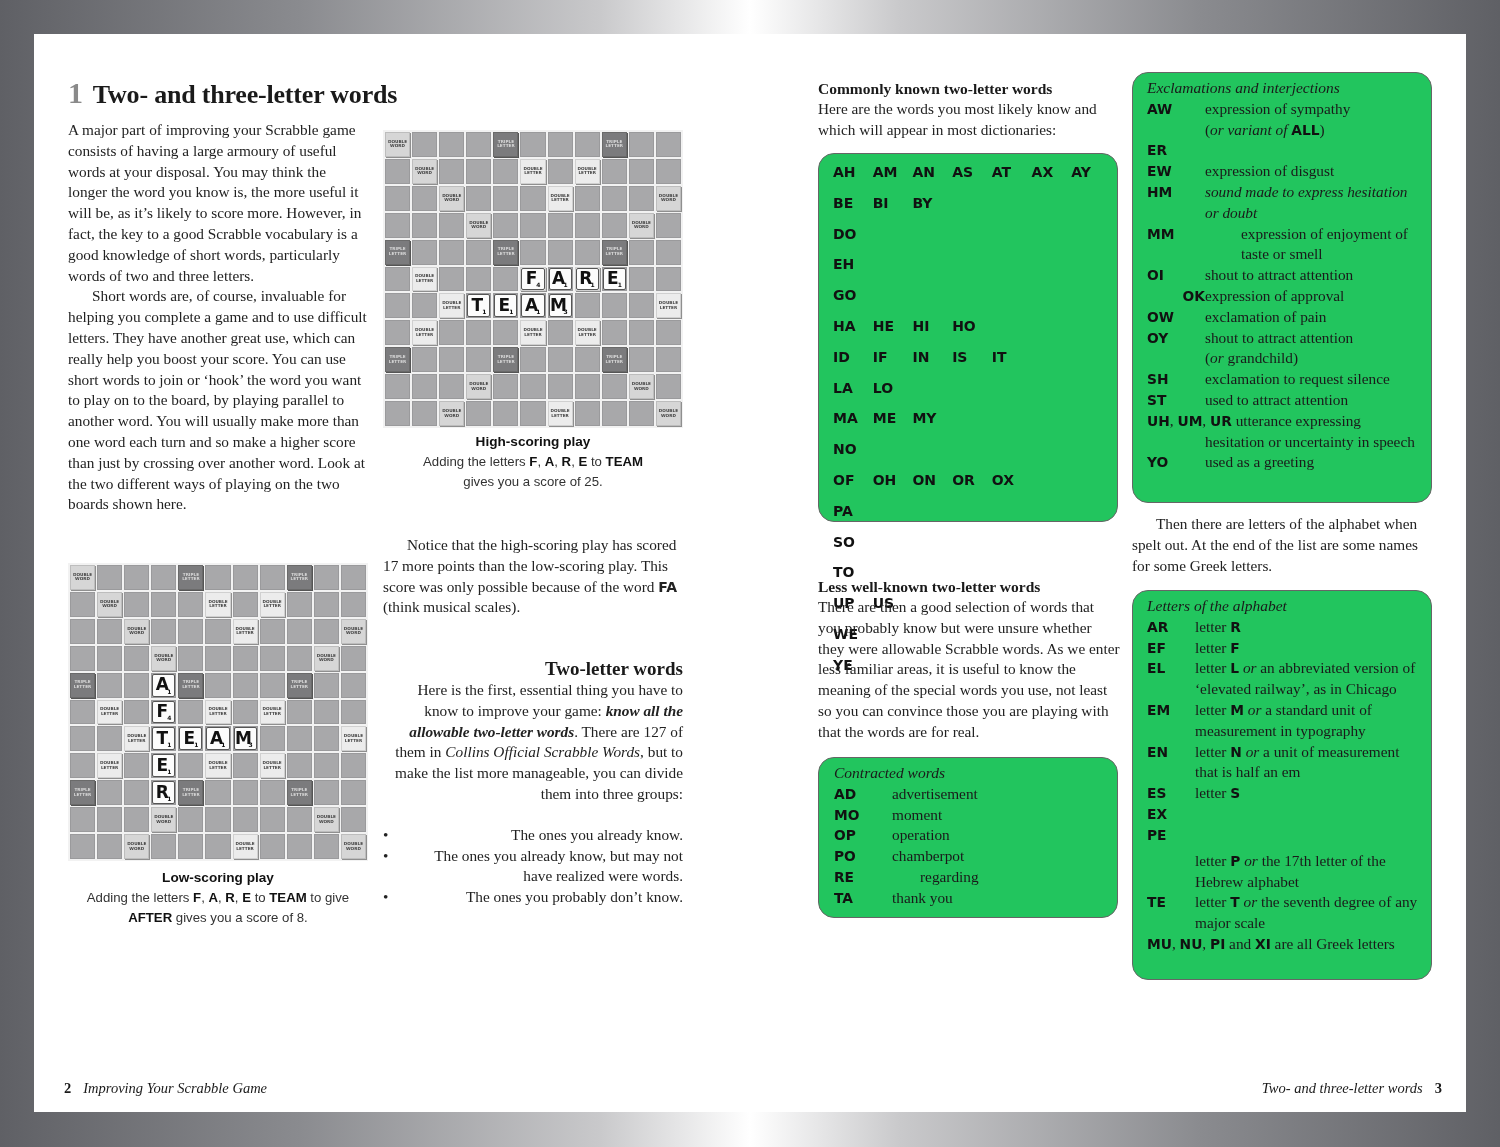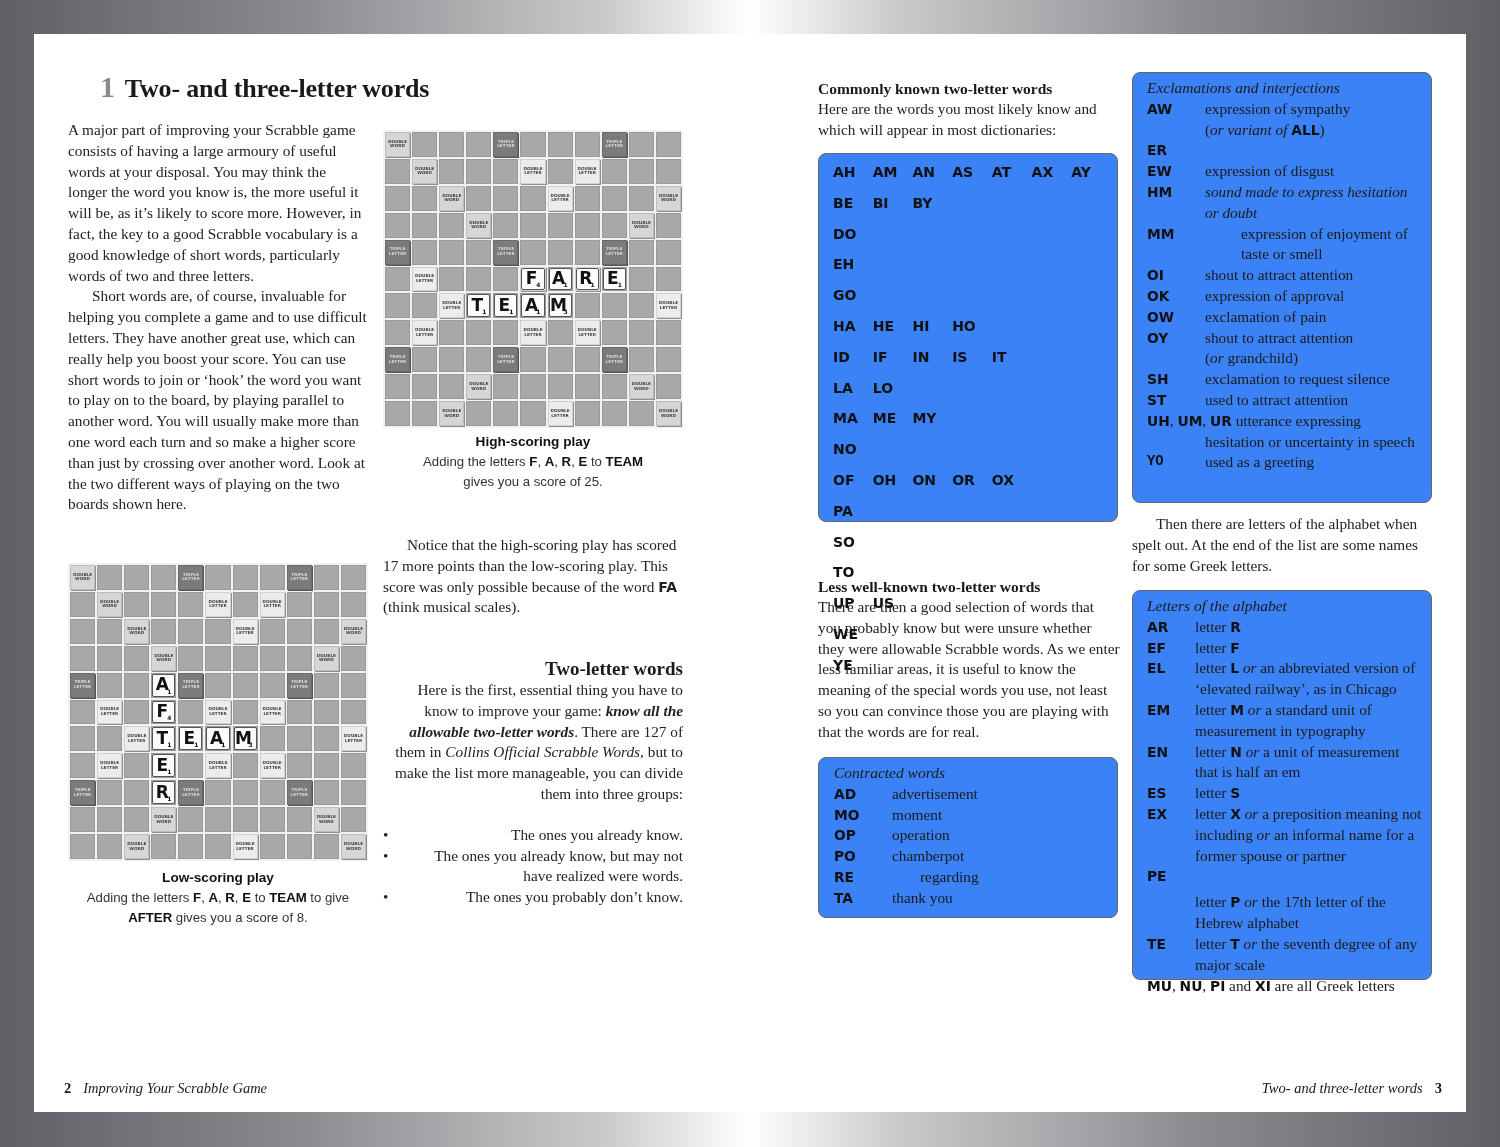--- a/index.html
+++ b/index.html
@@ -14,21 +14,21 @@
   }
   .abs { position:absolute; }
   .serif { font-family: "Liberation Serif", "DejaVu Serif", serif; }
   .sans { font-family: "DejaVu Sans", "Liberation Sans", sans-serif; }
   .body-text { font-size:15.3px; line-height:20.8px; color:#222; }
   .chapter-title { font-size:26px; font-weight:bold; letter-spacing:-0.2px; }
   .chapter-num { color:#8a8a8a; font-weight:bold; margin-right:10px; font-size:30px; }
   .indent { text-indent:24px; }
   h3.sub { margin:0; font-size:19px; font-weight:bold; line-height:22px; }
   h4.sub { margin:0; font-size:15.5px; font-weight:bold; line-height:21px; }
-  .box { position:absolute; border:1.5px solid #666; border-radius:8px; box-sizing:border-box; background:#3b82f6; }
+  .box { position:absolute; border:1.5px solid #666; border-radius:16px; box-sizing:border-box; background:#22c55e; }
   .box-title { font-style:italic; font-size:15.5px; line-height:20.8px; }
   .word { font-family:"DejaVu Sans","Liberation Sans",sans-serif; font-weight:bold; font-size:13.8px; color:#111; }
   .def-row { display:flex; font-size:15.3px; line-height:20.8px; }
   .def-row .word { line-height:20.8px; }
   .caption { text-align:center; font-family:"Liberation Sans","DejaVu Sans",sans-serif; font-size:13.2px; line-height:20px; color:#333; }
   .caption b { color:#111; }
   .caption .cap-title { font-weight:bold; color:#111; font-size:13.6px; }
   
   .board {
     position:absolute; display:grid; gap:2px; background:#f2f2f2; padding:2px; box-sizing:border-box;
@@ -53,21 +53,21 @@
   .grid2 span { font-family:"DejaVu Sans",sans-serif; font-weight:bold; font-size:14px; line-height:20.8px; color:#111; }
   .footer { position:absolute; font-size:14.5px; }
   .footer .pnum { font-weight:bold; margin:0 12px; }
   .footer i { font-style:italic; }
 </style>
 </head>
 <body>
 
 <div class="page-area"></div>
 
-<div class="abs serif chapter-title" style="left:68px; top:70px; width:400px;margin-left:32px;">
+<div class="abs serif chapter-title" style="left:68px; top:76px; width:400px;">
   <span class="chapter-num">1</span><span>Two- and three-letter words</span>
 </div>
 
 <div class="abs body-text" style="left:68px; top:120px; width:300px;">
   <div>A major part of improving your Scrabble game consists of having a large armoury of useful words at your disposal. You may think the longer the word you know is, the more useful it will be, as it’s likely to score more. However, in fact, the key to a good Scrabble vocabulary is a good knowledge of short words, particularly words of two and three letters.</div>
   <div class="indent">Short words are, of course, invaluable for helping you complete a game and to use difficult letters. They have another great use, which can really help you boost your score. You can use short words to join or ‘hook’ the word you want to play on to the board, by playing parallel to another word. You will usually make more than one word each turn and so make a higher score than just by crossing over another word. Look at the two different ways of playing on the two boards shown here.</div>
 </div>
 
 <div class="board" id="board-high" style="left:383px; top:130px; width:300px; height:298px;">
     <div class="cell DW">
@@ -787,42 +787,42 @@
       </div>
       <div class="def-row">
         <span class="word" style="min-width: 58px; flex: 0 0 58px;">MM</span>
         <span style="flex: 1 1 0%; margin-left: 36px;">expression of enjoyment of taste or smell</span>
       </div>
       <div class="def-row">
         <span class="word" style="min-width: 58px; flex: 0 0 58px;">OI</span>
         <span style="flex: 1 1 0%;">shout to attract attention</span>
       </div>
       <div class="def-row">
-        <span class="word" style="min-width: 58px; flex: 0 0 58px;">OK</span>
+        <span class="word" style="min-width: 58px; flex: 0 0 58px; text-align: right;">OK</span>
         <span style="flex: 1 1 0%;">expression of approval</span>
       </div>
       <div class="def-row">
         <span class="word" style="min-width: 58px; flex: 0 0 58px;">OW</span>
         <span style="flex: 1 1 0%;">exclamation of pain</span>
       </div>
       <div class="def-row">
         <span class="word" style="min-width: 58px; flex: 0 0 58px;">OY</span>
         <span style="flex: 1 1 0%;">shout to attract attention<br>(<i>or</i> grandchild)</span>
       </div>
       <div class="def-row">
         <span class="word" style="min-width: 58px; flex: 0 0 58px;">SH</span>
         <span style="flex: 1 1 0%;">exclamation to request silence</span>
       </div>
       <div class="def-row">
         <span class="word" style="min-width: 58px; flex: 0 0 58px;">ST</span>
         <span style="flex: 1 1 0%;">used to attract attention</span>
       </div>
       <div class="def-row" style="display: block; padding-left: 58px; text-indent: -58px;"><span class="word">UH</span>, <span class="word">UM</span>, <span class="word">UR</span><span> utterance expressing hesitation or uncertainty in speech</span></div>
       <div class="def-row">
-        <span class="word" style="min-width: 58px; flex: 0 0 58px; font-family: Liberation Mono, monospace;">YO</span>
+        <span class="word" style="min-width: 58px; flex: 0 0 58px;">YO</span>
         <span style="flex: 1 1 0%;">used as a greeting</span>
       </div>
     </div>
 </div>
 
 <div class="abs body-text indent" style="left:1132px; top:514px; width:302px;">Then there are letters of the alphabet when spelt out. At the end of the list are some names for some Greek letters.</div>
 
 <div class="box" id="alpha-box" style="left:1132px; top:590px; width:300px; height:390px; padding:5px 8px 0 14px;">
   <div class="box-title">Letters of the alphabet</div>
   <div id="alpha-list">
@@ -845,21 +845,20 @@
       <div class="def-row">
         <span class="word" style="min-width: 48px; flex: 0 0 48px;">EN</span>
         <span style="flex: 1 1 0%;">letter <b class="word">N</b> <i>or</i> a unit of measurement that is half an em</span>
       </div>
       <div class="def-row">
         <span class="word" style="min-width: 48px; flex: 0 0 48px;">ES</span>
         <span style="flex: 1 1 0%;">letter <b class="word">S</b></span>
       </div>
       <div class="def-row">
         <span class="word" style="min-width: 48px; flex: 0 0 48px;">EX</span>
-        <span style="flex: 1 1 0%;">letter <b class="word">X</b> <i>or</i> a preposition meaning not including <i>or</i> an informal name for a former spouse or partner</span>
       </div>
       <div class="def-row">
         <span class="word" style="min-width: 48px; flex: 0 0 48px;">PE</span>
         <span style="flex: 1 1 0%; margin-top: 26px;">letter <b class="word">P</b> <i>or</i> the 17th letter of the Hebrew alphabet</span>
       </div>
       <div class="def-row">
         <span class="word" style="min-width: 48px; flex: 0 0 48px;">TE</span>
         <span style="flex: 1 1 0%;">letter <b class="word">T</b> <i>or</i> the seventh degree of any major scale</span>
       </div>
       <div class="def-row" style="display: block;"><span class="word">MU</span>, <span class="word">NU</span>, <span class="word">PI</span> and <span class="word">XI</span> are all Greek letters</div>

